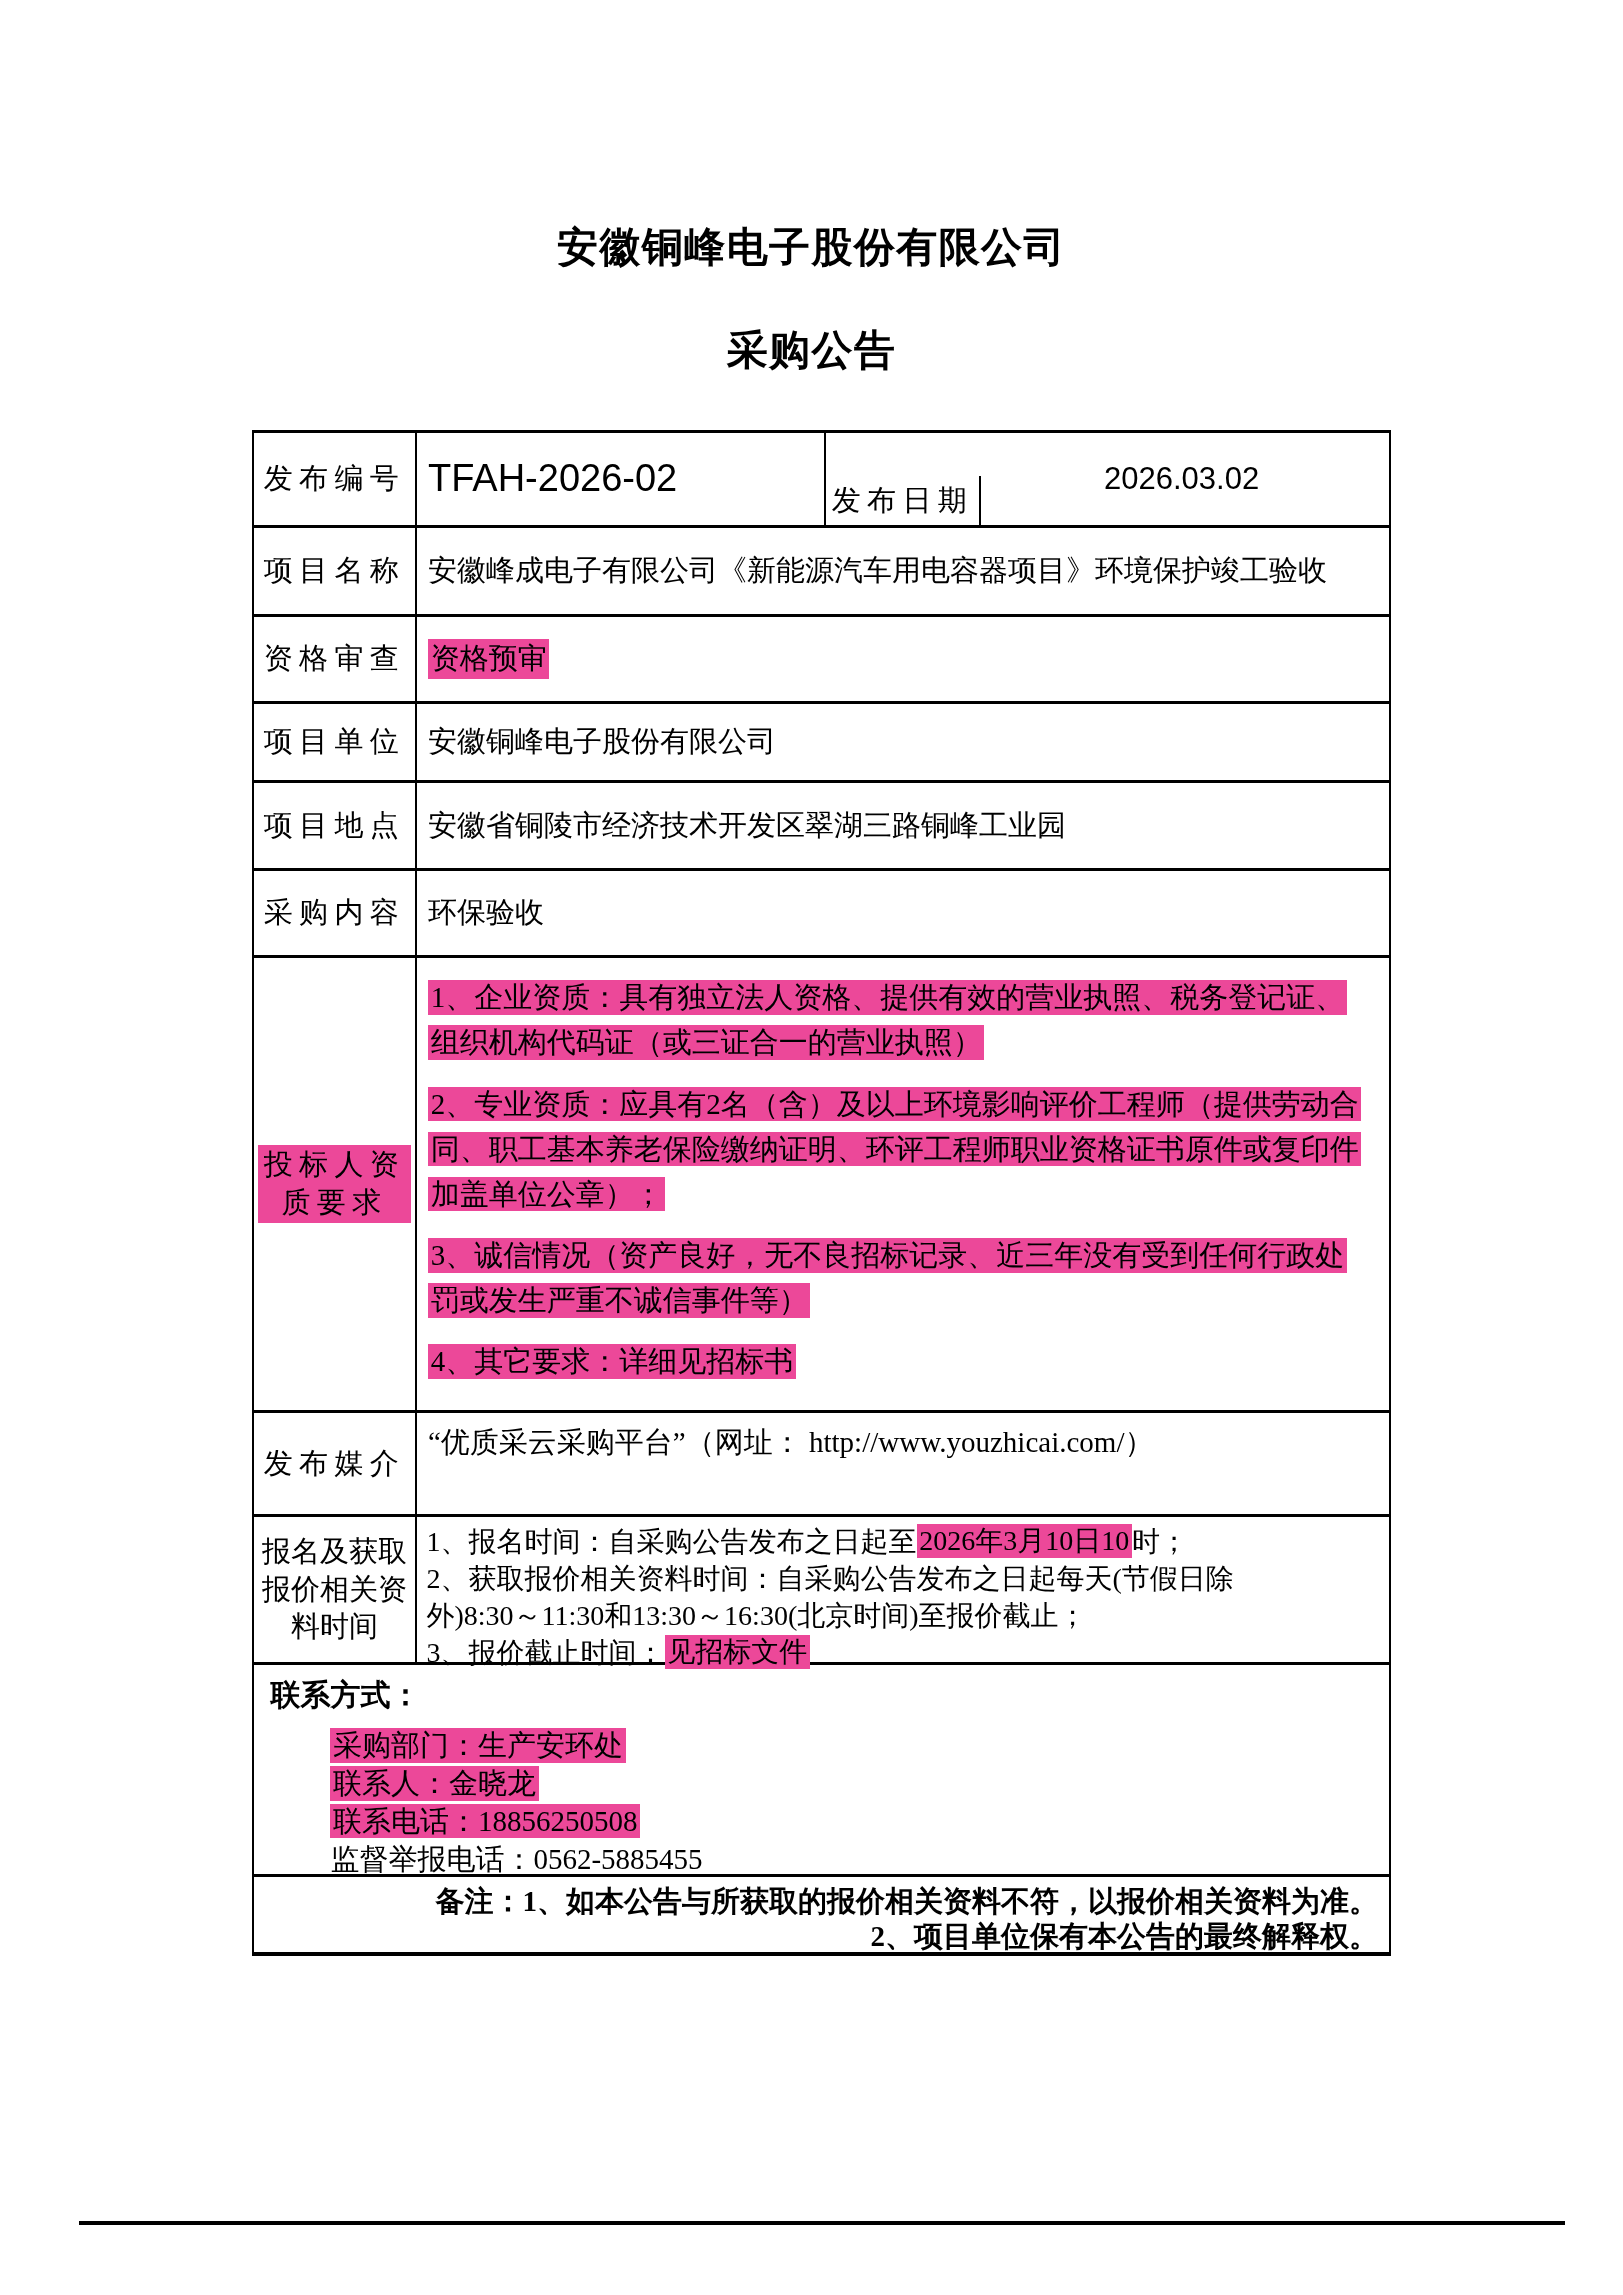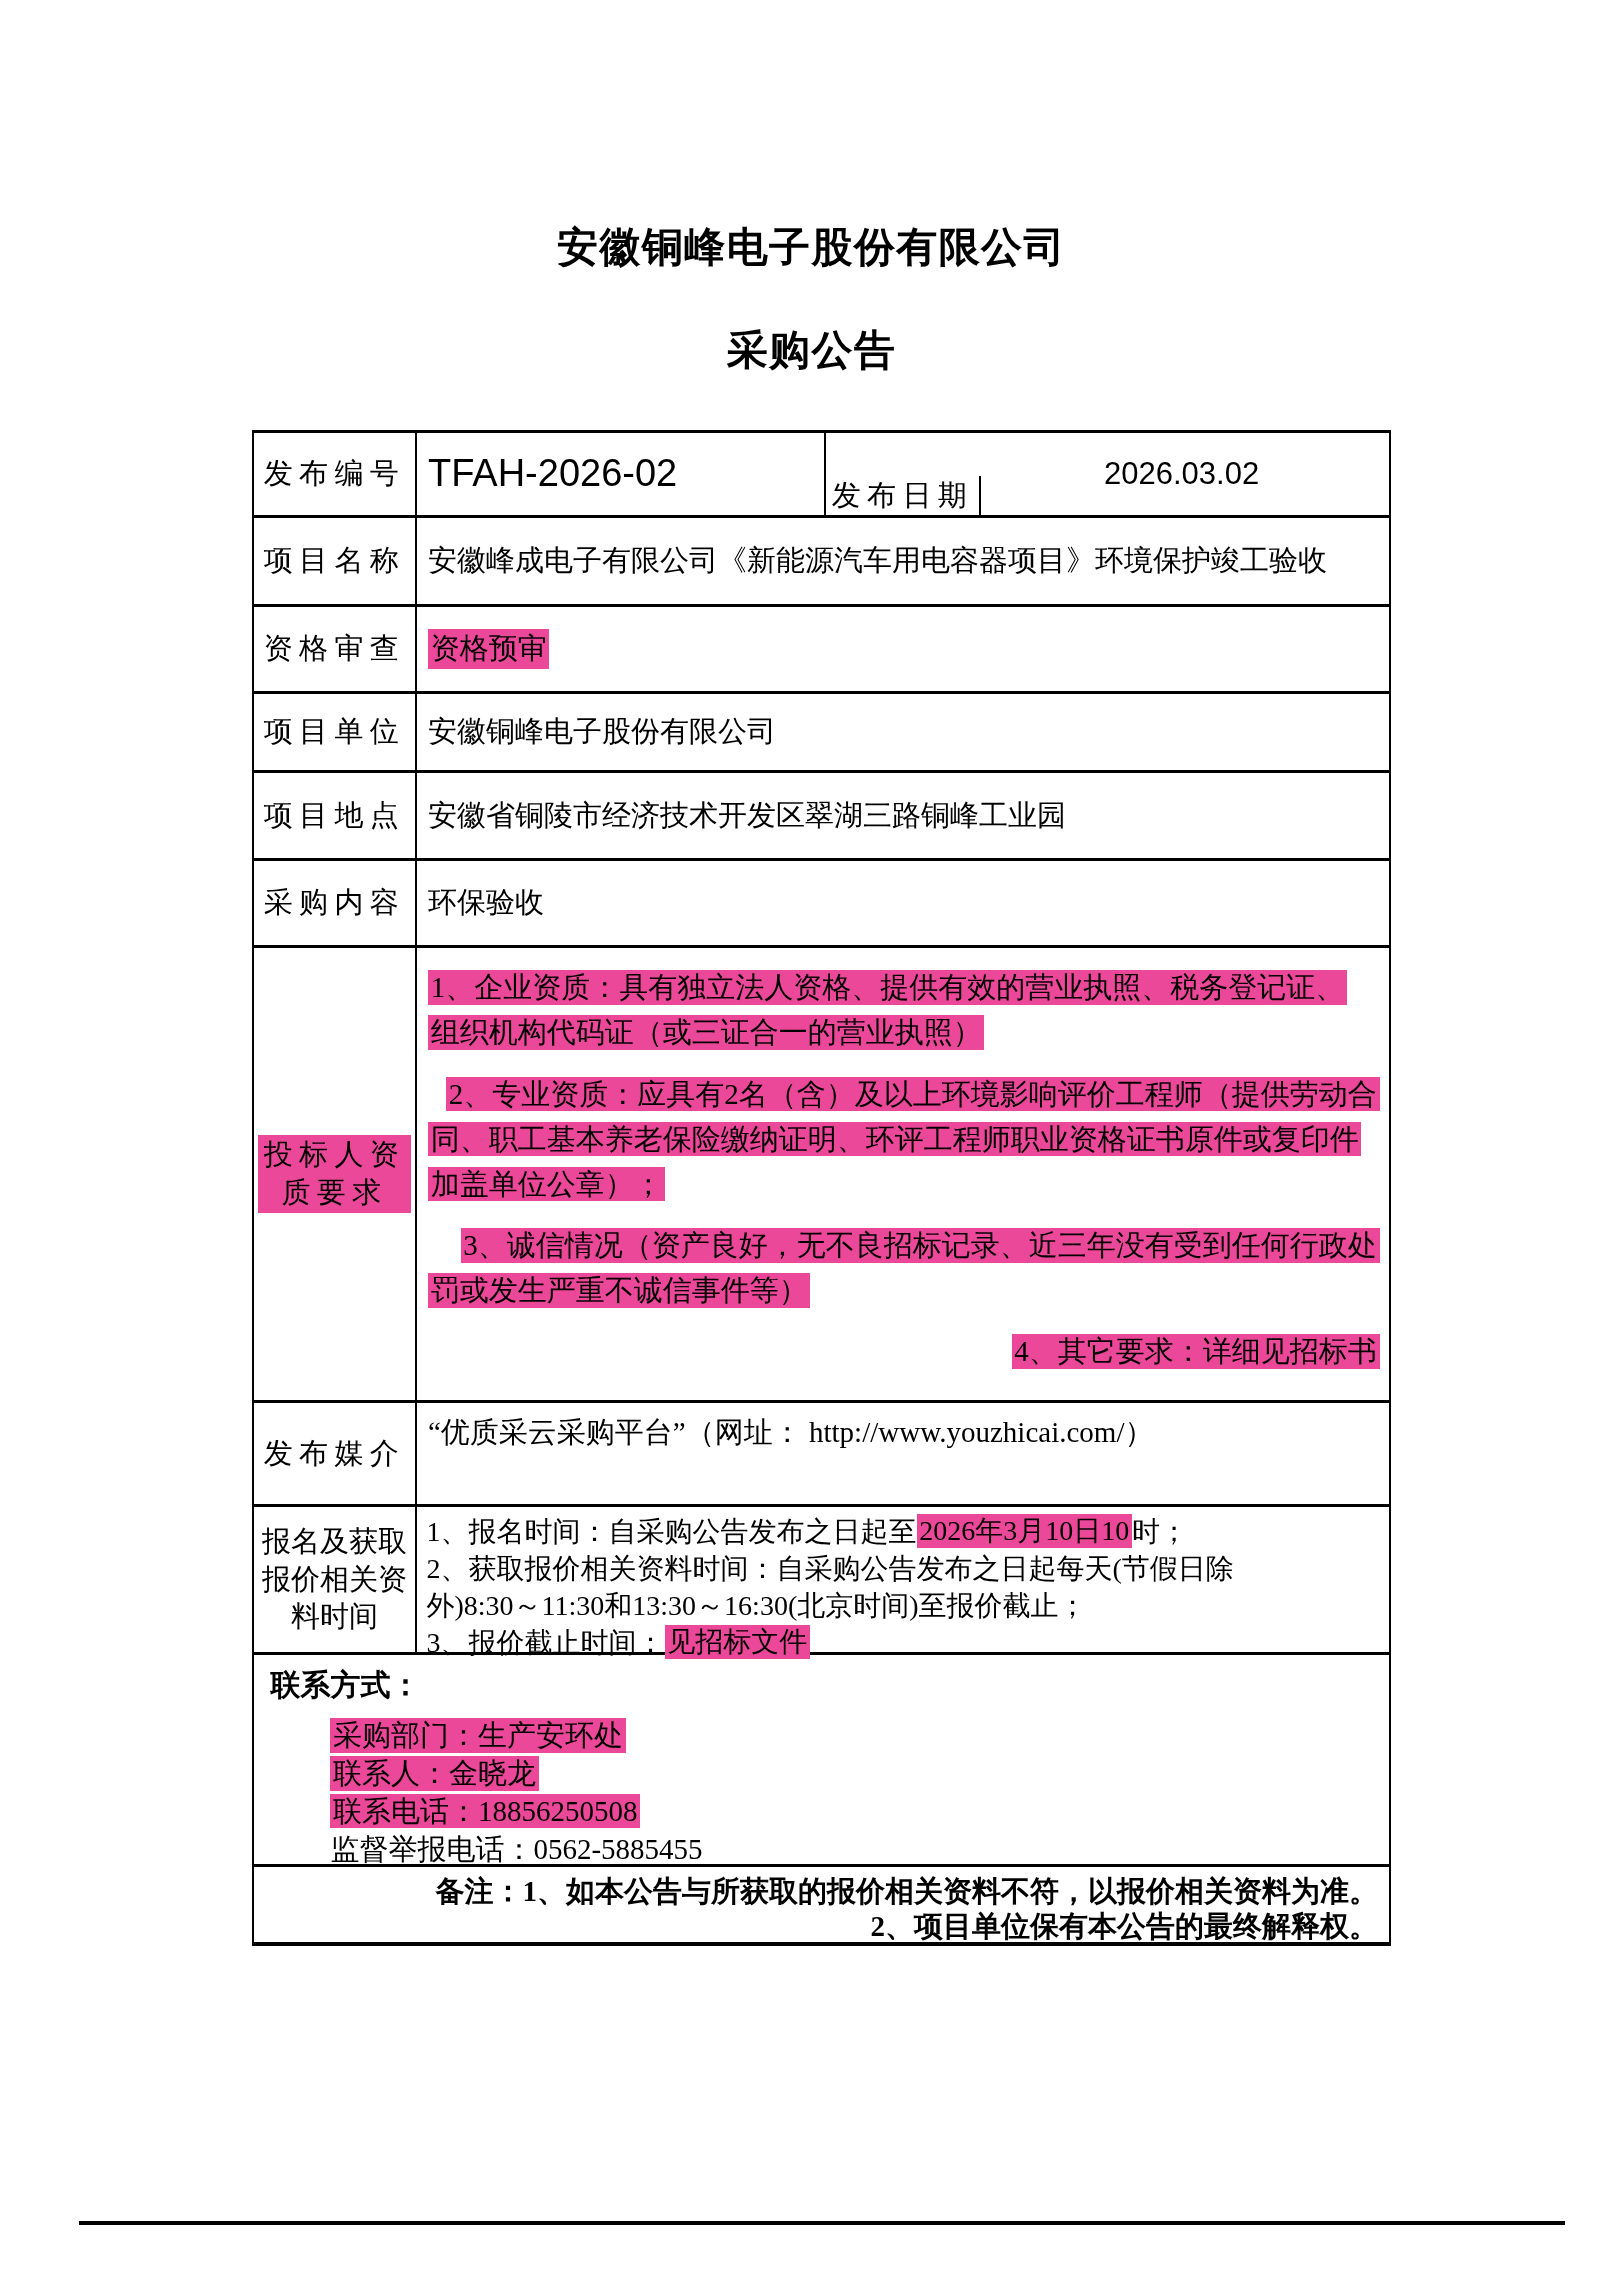--- a/index.html
+++ b/index.html
@@ -44,21 +44,21 @@
   
   .v-code { flex:0 0 409px; font-size:38px; border-right:2px solid #000; }
   .l-date { flex:0 0 155px; border-right:2px solid #000000;margin-top:43px; }
   .v-date { flex:1; justify-content:center; font-size:31px; padding-left:0; }
   
   .qual-content {
     flex:1; font-size:29px; line-height:45px;
     padding:17.7px 9.5px 0 11px; display:block;
   }
   .qual-line { display:block; }
-  .qual-line.para { margin-top:16.4px;text-align:right; }
+  .qual-line.para { margin-top:16.4px; }
   
   .media-val { align-items:flex-start; padding-top:11px; font-size:29px; }
   
   .reg-content { flex:1; font-size:28px; line-height:37px; padding:5.5px 6.8px 0 9.5px; display:block; }
   
   .contact-cell { flex:1; display:block; padding:9.5px 13.6px 0 16.4px; font-size:29px; }
   .contact-heading { font-weight:bold; font-size:30px; }
   .contact-line { margin-left:60px; margin-top:6.8px; line-height:31px; }
   .contact-line.first { margin-top:15px; }
   
@@ -69,21 +69,21 @@
 </head>
 <body>
 
 <div class="page">
 
   <div class="doc-title">安徽铜峰电子股份有限公司</div>
   <div class="doc-subtitle">采购公告</div>
 
   <div class="tbl">
 
-    <div class="row" style="height:85px">
+    <div class="row" style="height:95px">
       <div class="cell lbl">发布编号</div>
       <div class="cell val v-code sans">TFAH-2026-02</div>
       <div class="cell lbl l-date">发布日期</div>
       <div class="cell val v-date sans">2026.03.02</div>
     </div>
 
     <div class="row" style="height:89px">
       <div class="cell lbl">项目名称</div>
       <div class="cell val">安徽峰成电子有限公司《新能源汽车用电容器项目》环境保护竣工验收</div>
     </div>

